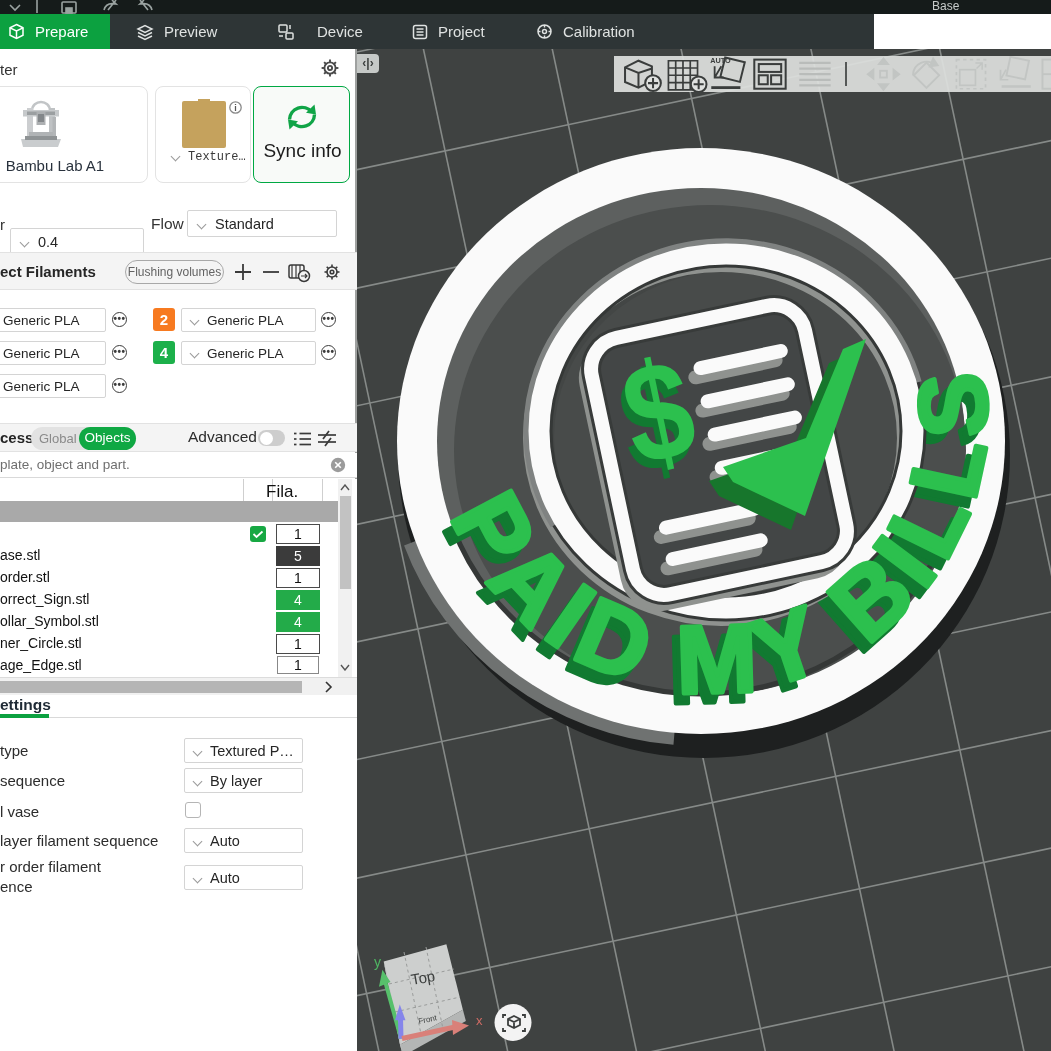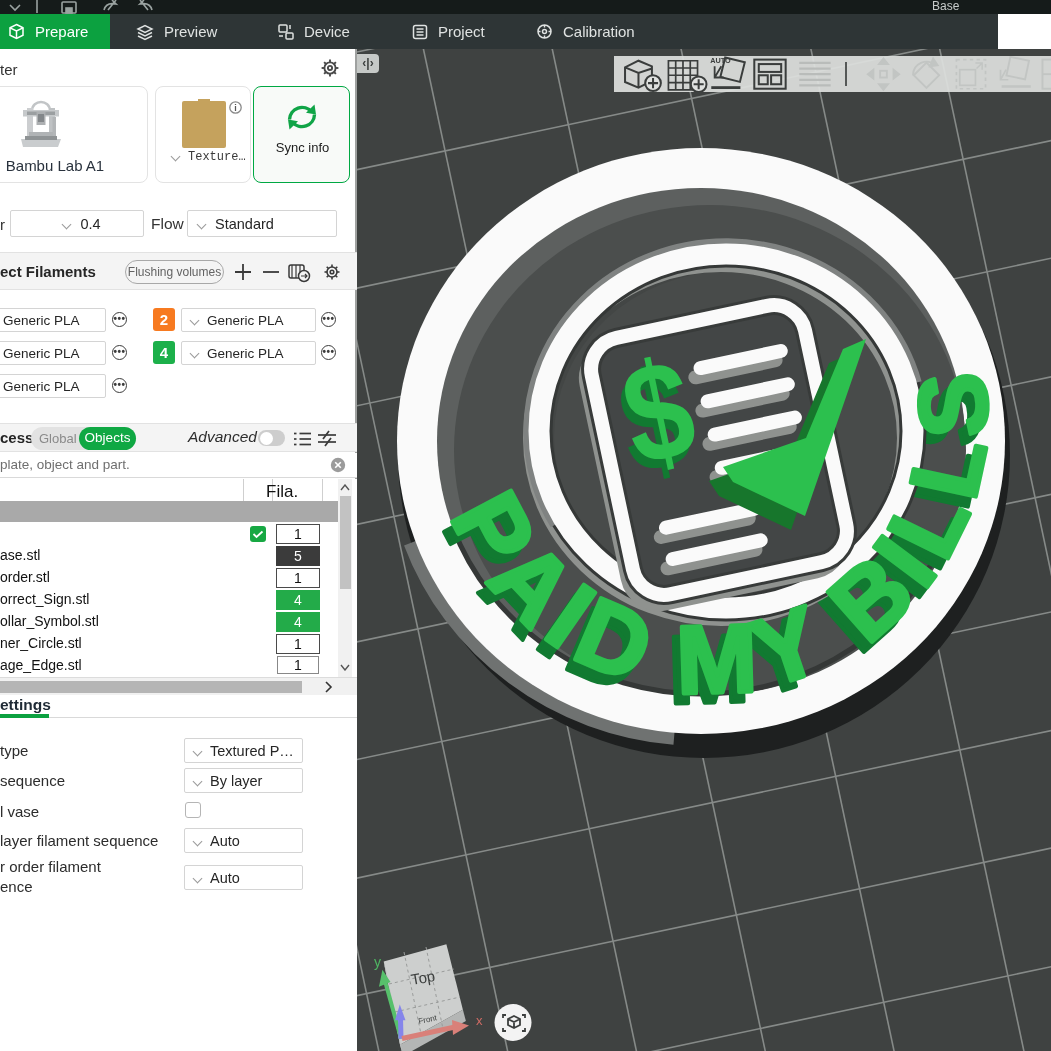--- a/index.html
+++ b/index.html
@@ -1,20 +1,20 @@
 <!DOCTYPE html>
 <html><head>
 <meta charset="utf-8">
 <style>
 * { margin:0; padding:0; box-sizing:border-box; }
 html,body { width:1051px; height:1051px; overflow:hidden; background:#fff;
   font-family:"Liberation Sans", sans-serif; }
 .abs { position:absolute; }
 #topstrip { left:0; top:0; width:1051px; height:14px; background:#151b1a; }
-#tabbar { left:0; top:14px; width:998px; height:35px; background:#2e3536; }
+#tabbar { left:0; top:14px; width:874px; height:35px; background:#2e3536; }
 .tab { position:absolute; top:0; height:35px; color:#dfe2e1; font-size:15px;
   display:flex; align-items:center; }
 #panel { left:0; top:49px; width:357px; height:1008px; background:#fff;
   border-right:2px solid #9fa1a0; }
 #viewport { left:357px; top:49px; width:694px; height:1002px; background:#3f4241; }
 .ddbox { position:absolute; border:1px solid #d4d4d4; background:#fff; border-radius:2px;
   font-size:14px; color:#262626; display:flex; align-items:center; }
 .chev { display:inline-block; width:10px; height:10px; position:relative; }
 .chev:before { content:""; position:absolute; left:0; top:2px; width:6px; height:6px;
   border-left:1.6px solid #9a9a9a; border-bottom:1.6px solid #9a9a9a; transform:rotate(-45deg); }
@@ -60,21 +60,21 @@
     <span style="margin-left:10px">Preview</span>
   </div>
   <div class="tab" style="left:277px;">
     <svg width="18" height="18" viewBox="0 0 18 18">
       <g fill="none" stroke="#dfe2e1" stroke-width="1.5">
         <rect x="2" y="2" width="8" height="7" rx="1"></rect>
         <rect x="9" y="10" width="7" height="6" rx="1"></rect>
         <path d="M2 13 h4 M13 2 v4"></path>
       </g>
     </svg>
-    <span style="margin-left:9px">Device</span>
+    <span style="margin-left:22px">Device</span>
   </div>
   <div class="tab" style="left:411px;">
     <svg width="18" height="18" viewBox="0 0 18 18">
       <g fill="none" stroke="#dfe2e1" stroke-width="1.5">
         <rect x="2.5" y="2.5" width="13" height="13" rx="2"></rect>
         <path d="M5.5 6 h7 M5.5 9 h7 M5.5 12 h7"></path>
       </g>
     </svg>
     <span style="margin-left:9px">Project</span>
   </div>
@@ -139,25 +139,25 @@
   </div>
   <div class="abs" style="left:253px;top:37px;width:97px;height:97px;border:1px solid #00a843;border-radius:8px;background:#f8faf8;">
     <svg width="34" height="30" style="position:absolute;left:31px;top:15px" viewBox="0 0 34 30">
       <g fill="none" stroke="#10a447" stroke-width="3.4">
         <path d="M4.5 17.5 a12.5 12.5 0 0 1 22.2 -7.5"></path>
         <path d="M29.5 12.5 a12.5 12.5 0 0 1 -22.2 7.5"></path>
       </g>
       <path d="M29.5 2.5 l1.5 10 l-10 -1.8 z" fill="#10a447"></path>
       <path d="M4.5 27.5 l-1.5 -10 l10 1.8 z" fill="#10a447"></path>
     </svg>
-    <div style="position:absolute;left:0;top:53px;width:97px;text-align:center;font-size:13px;color:#1c1c1c;">Sync info</div>
+    <div style="position:absolute;left:0;top:53px;width:97px;text-align:center;font-size:19px;color:#1c1c1c;">Sync info</div>
   </div>
 
   <span class="abs" style="left:0;top:167px;font-size:15px;color:#333;">r</span>
-  <div class="ddbox" style="left:10px;top:161px;width:134px;height:27px;justify-content:center;">
+  <div class="ddbox" style="left:10px;top:179px;width:134px;height:27px;">
     <span class="chev" style="margin-left:10px"></span>
       <span style="margin-left:7px;font-size:14.5px">0.4</span>
   </div>
   <span class="abs" style="left:151px;top:166px;font-size:15.5px;color:#333;">Flow</span>
   <div class="ddbox" style="left:187px;top:161px;width:150px;height:27px;">
     <span class="chev" style="margin-left:10px"></span>
       <span style="margin-left:7px;font-size:14.5px">Standard</span>
   </div>
 
   <div class="secbar" style="top:203px;height:38px;">
@@ -218,21 +218,21 @@
       <span style="margin-left:48px;font-size:13.5px">Generic PLA</span>
     </div>
   <div class="dots" style="left:112px;top:329px;">•••</div>
 
   <div class="secbar" style="top:374px;height:29px;padding-left:36px;">
     <span style="position:absolute;left:0;top:5px;font-size:15px;font-weight:bold;color:#262626;">cess</span>
     <div style="position:absolute;left:31px;top:3px;width:105px;height:23px;background:#e2e2e2;border-radius:12px;"></div>
     <span style="position:absolute;left:39px;top:7px;font-size:13px;color:#8a8a8a;">Global</span>
     <div style="position:absolute;left:79px;top:3px;width:57px;height:23px;background:#0fa843;border-radius:12px;
       color:#fff;font-size:13.5px;text-align:center;line-height:22px;">Objects</div>
-    <span style="position:absolute;left:188px;top:4px;font-size:15.5px;color:#2c2c2c;font-style:italic;">Advanced</span>
+    <span style="position:absolute;left:188px;top:4px;font-size:15.5px;color:#2c2c2c;">Advanced</span>
     <div style="position:absolute;left:258px;top:6px;width:27px;height:16px;background:#cdcdcd;border-radius:8px;">
       <div style="position:absolute;left:1.5px;top:1.5px;width:13px;height:13px;background:#fff;border-radius:50%;"></div>
     </div>
     <svg width="17" height="16" style="position:absolute;left:294px;top:7px" viewBox="0 0 17 16">
       <g stroke="#3a3a3a" stroke-width="1.7">
         <line x1="0" y1="2.5" x2="2.5" y2="2.5"></line>
           <line x1="5.5" y1="2.5" x2="17" y2="2.5"></line>
         <line x1="0" y1="8" x2="2.5" y2="8"></line>
           <line x1="5.5" y1="8" x2="17" y2="8"></line>
         <line x1="0" y1="13.5" x2="2.5" y2="13.5"></line>

